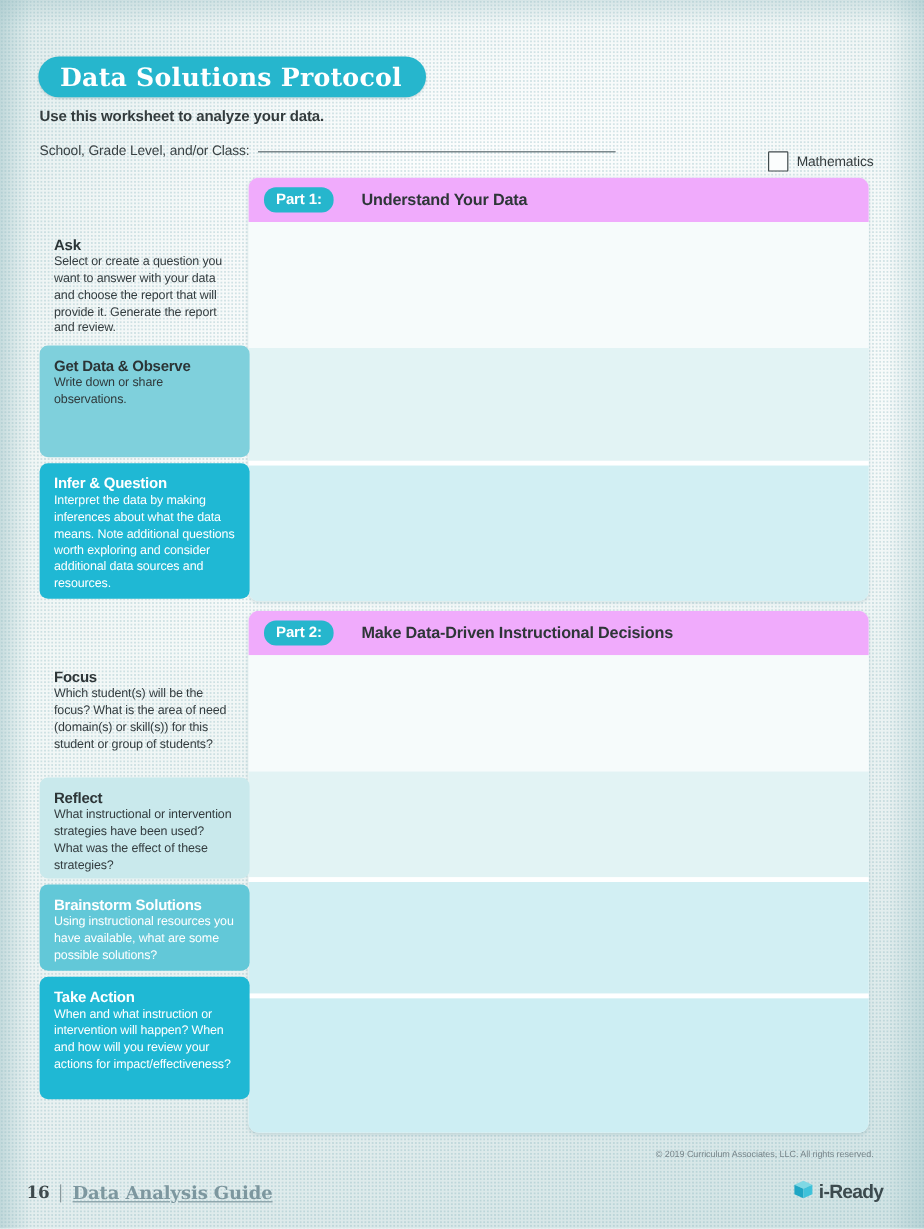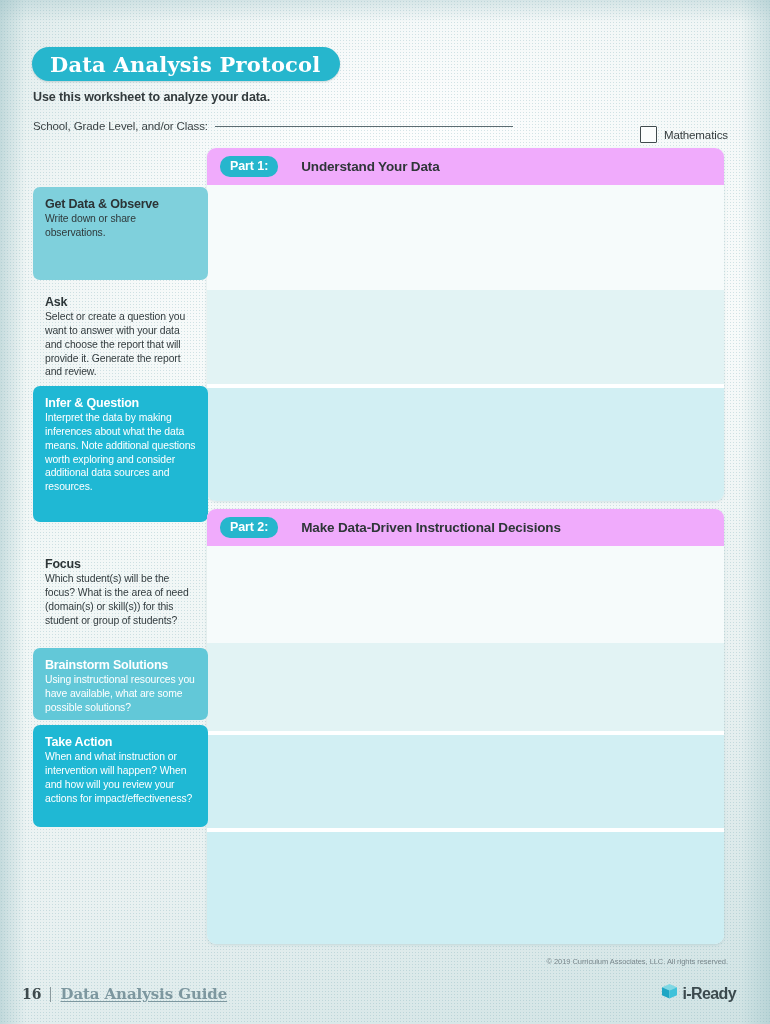--- a/index.html
+++ b/index.html
@@ -278,21 +278,21 @@
     text-align: center;
   }
 </style>
 </head>
 <body>
 
 <div class="page">
   <div class="content">
 
     <div class="title-pill">
-      <span class="title-text">Data Analysis Protocol</span>
+      <span class="title-text">Data Solutions Protocol</span>
     </div>
 
     <div class="subtitle">Use this worksheet to analyze your data.</div>
 
     <div class="formline">
       <span class="fl-label">School, Grade Level, and/or Class:</span>
       <span class="fl-rule"></span>
     </div>
 
     <div class="checks">
@@ -313,29 +313,29 @@
       </div>
       <div class="panel-rows">
         <div class="answer-row ar-tone-0" style="height:105px;"></div>
         <div class="answer-row ar-tone-1" style="height:94px;"></div>
         <div class="row-gap"></div>
         <div class="answer-row ar-tone-2" style="height:113px;"></div>
       </div>
     </div>
 
     <div class="labelcol" style="top:187px;">
+      <div class="label-card lc-tone-pale" style="height:96px;">
+        <div class="lc-title">Ask</div>
+        <div class="lc-desc">Select or create a question you want to answer with your data and choose the report that will provide it. Generate the report and review.</div>
+      </div>
       <div class="label-card lc-tone-mid" style="height:93px;">
         <div class="lc-title">Get Data &amp; Observe</div>
         <div class="lc-desc">Write down or share observations.</div>
       </div>
-      <div class="label-card lc-tone-pale" style="height:96px;">
-        <div class="lc-title">Ask</div>
-        <div class="lc-desc">Select or create a question you want to answer with your data and choose the report that will provide it. Generate the report and review.</div>
-      </div>
-      <div class="label-card lc-tone-bright" style="height:136px;">
+      <div class="label-card lc-tone-bright" style="height:113px;">
         <div class="lc-title">Infer &amp; Question</div>
         <div class="lc-desc">Interpret the data by making inferences about what the data means. Note additional questions worth exploring and consider additional data sources and resources.</div>
       </div>
     </div>
 
     <div class="panel" style="top:509px;">
       <div class="panel-head">
         <span class="part-badge">Part 2:</span>
         <span class="part-title">Make Data-Driven Instructional Decisions</span>
       </div>
@@ -346,20 +346,24 @@
         <div class="answer-row ar-tone-2" style="height:93px;"></div>
         <div class="row-gap"></div>
         <div class="answer-row ar-tone-3" style="height:112px;"></div>
       </div>
     </div>
 
     <div class="labelcol" style="top:547px;">
       <div class="label-card lc-tone-pale" style="height:96px;">
         <div class="lc-title">Focus</div>
         <div class="lc-desc">Which student(s) will be the focus? What is the area of need (domain(s) or skill(s)) for this student or group of students?</div>
+      </div>
+      <div class="label-card lc-tone-soft" style="height:84px;">
+        <div class="lc-title">Reflect</div>
+        <div class="lc-desc">What instructional or intervention strategies have been used? What was the effect of these strategies?</div>
       </div>
       <div class="label-card lc-tone-midw" style="height:72px;">
         <div class="lc-title">Brainstorm Solutions</div>
         <div class="lc-desc">Using instructional resources you have available, what are some possible solutions?</div>
       </div>
       <div class="label-card lc-tone-bright" style="height:102px;">
         <div class="lc-title">Take Action</div>
         <div class="lc-desc">When and what instruction or intervention will happen? When and how will you review your actions for impact/effectiveness?</div>
       </div>
     </div>

